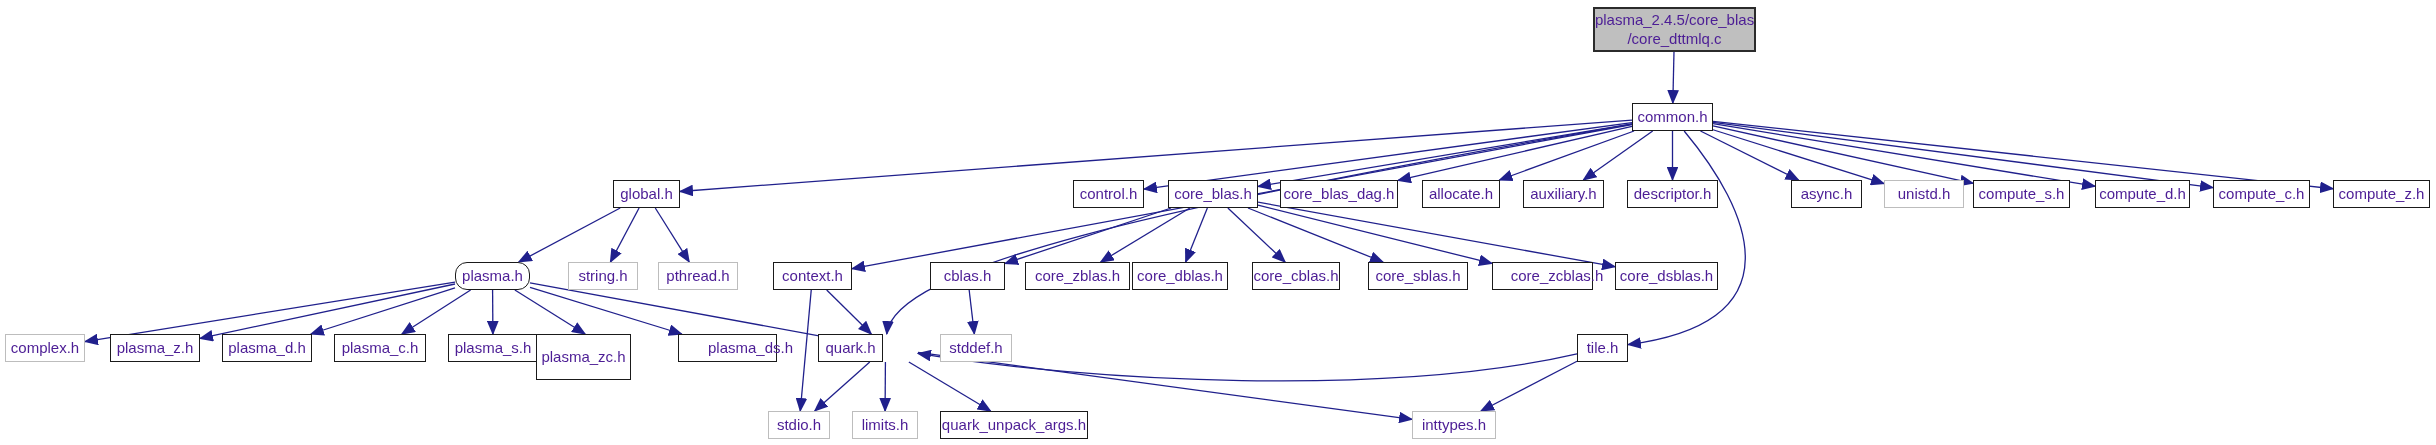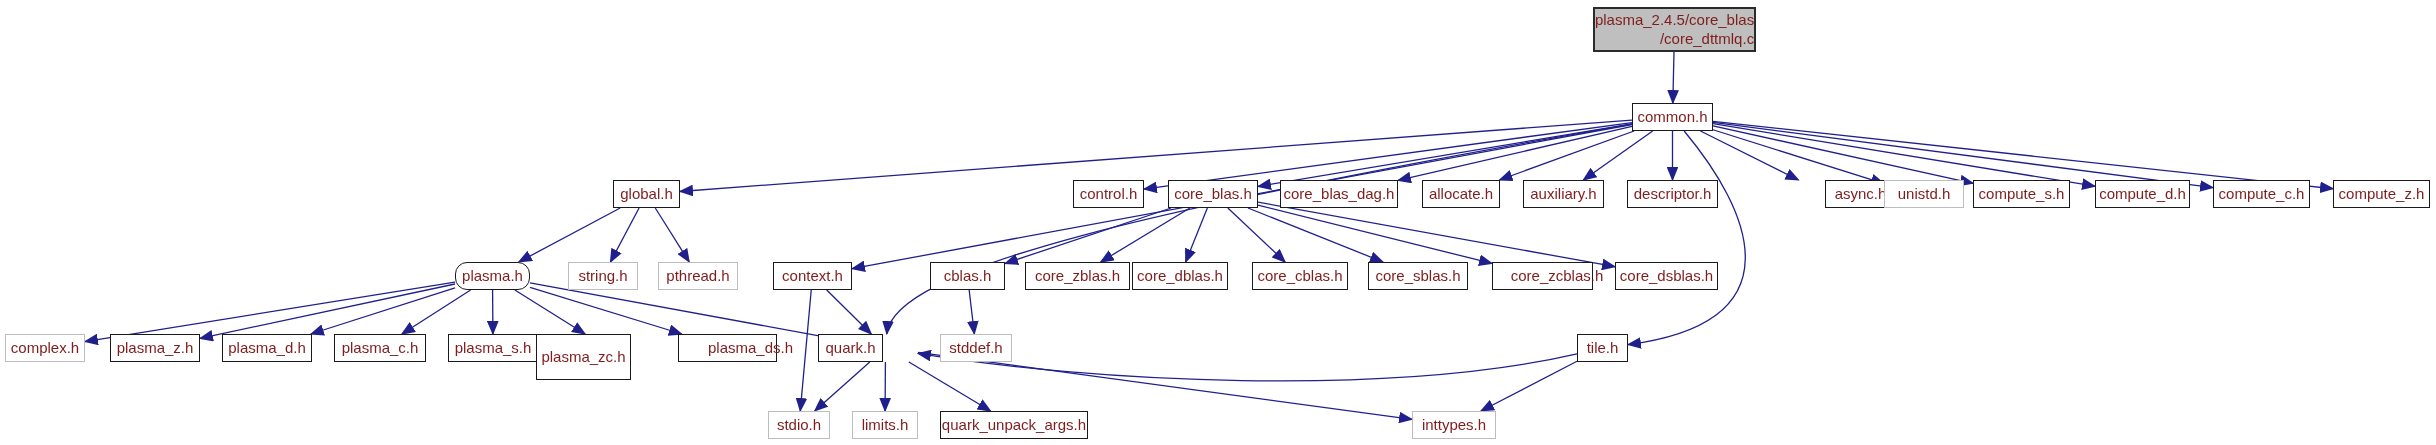--- a/index.html
+++ b/index.html
@@ -15,24 +15,24 @@
     position: absolute;
     left: 0; top: 0;
     width: 2436px; height: 445px;
   }
   .node {
     position: absolute;
     box-sizing: border-box;
     display: flex;
     align-items: center;
     justify-content: center;
-    text-align: right;
+    text-align: center;
     background: #ffffff;
     border: 1px solid #1a1a1a;
-    color: #7f1d1d;
+    color: #4c1d95;
     font-size: 15px;
     line-height: 1.25;
     white-space: pre-line;
     cursor: pointer;
   }
   .node.system {
     border-color: #bdbdbd;
     cursor: default;
   }
   .node.source {
@@ -103,34 +103,34 @@
       <div class="node source" style="left: 1593px; top: 7px; width: 163px; height: 45px;"><span>plasma_2.4.5/core_blas
 /core_dttmlq.c</span></div>
       <div class="node " style="left: 1632px; top: 103px; width: 81px; height: 28px;"><span>common.h</span></div>
       <div class="node " style="left: 613px; top: 180px; width: 67px; height: 28px;"><span>global.h</span></div>
       <div class="node " style="left: 1073px; top: 180px; width: 71px; height: 28px;"><span>control.h</span></div>
       <div class="node " style="left: 1168px; top: 180px; width: 90px; height: 28px;"><span>core_blas.h</span></div>
       <div class="node " style="left: 1280px; top: 180px; width: 118px; height: 28px;"><span>core_blas_dag.h</span></div>
       <div class="node " style="left: 1422px; top: 180px; width: 78px; height: 28px;"><span>allocate.h</span></div>
       <div class="node " style="left: 1523px; top: 180px; width: 81px; height: 28px;"><span>auxiliary.h</span></div>
       <div class="node " style="left: 1627px; top: 180px; width: 91px; height: 28px;"><span>descriptor.h</span></div>
-      <div class="node " style="left: 1791px; top: 180px; width: 71px; height: 28px; margin-left: 34px;"><span>async.h</span></div>
+      <div class="node " style="left: 1791px; top: 180px; width: 71px; height: 28px;"><span>async.h</span></div>
       <div class="node system" style="left: 1884px; top: 180px; width: 80px; height: 28px;"><span>unistd.h</span></div>
       <div class="node " style="left: 1973px; top: 180px; width: 97px; height: 28px;"><span>compute_s.h</span></div>
       <div class="node " style="left: 2095px; top: 180px; width: 95px; height: 28px;"><span>compute_d.h</span></div>
       <div class="node " style="left: 2213px; top: 180px; width: 97px; height: 28px;"><span>compute_c.h</span></div>
       <div class="node " style="left: 2333px; top: 180px; width: 97px; height: 28px;"><span>compute_z.h</span></div>
       <div class="node " style="left: 455px; top: 262px; width: 75px; height: 28px; border-radius: 12px;"><span>plasma.h</span></div>
       <div class="node system" style="left: 568px; top: 262px; width: 70px; height: 28px;"><span>string.h</span></div>
       <div class="node system" style="left: 658px; top: 262px; width: 80px; height: 28px;"><span>pthread.h</span></div>
       <div class="node " style="left: 773px; top: 262px; width: 79px; height: 28px;"><span>context.h</span></div>
       <div class="node " style="left: 930px; top: 262px; width: 75px; height: 28px;"><span>cblas.h</span></div>
       <div class="node " style="left: 1025px; top: 262px; width: 105px; height: 28px;"><span>core_zblas.h</span></div>
       <div class="node " style="left: 1132px; top: 262px; width: 96px; height: 28px;"><span>core_dblas.h</span></div>
-      <div class="node " style="left: 1252px; top: 262px; width: 96px; height: 28px;"><span>core_cblas.h</span></div>
+      <div class="node " style="left: 1252px; top: 262px; width: 88px; height: 28px;"><span>core_cblas.h</span></div>
       <div class="node " style="left: 1368px; top: 262px; width: 100px; height: 28px;"><span>core_sblas.h</span></div>
       <div class="node " style="left: 1492px; top: 262px; width: 101px; height: 28px; padding-left: 29px;"><span>core_zcblas.h</span></div>
       <div class="node " style="left: 1615px; top: 262px; width: 103px; height: 28px;"><span>core_dsblas.h</span></div>
       <div class="node system" style="left: 5px; top: 334px; width: 80px; height: 28px;"><span>complex.h</span></div>
       <div class="node " style="left: 110px; top: 334px; width: 90px; height: 28px;"><span>plasma_z.h</span></div>
       <div class="node " style="left: 222px; top: 334px; width: 90px; height: 28px;"><span>plasma_d.h</span></div>
       <div class="node " style="left: 334px; top: 334px; width: 92px; height: 28px;"><span>plasma_c.h</span></div>
       <div class="node " style="left: 448px; top: 334px; width: 90px; height: 28px;"><span>plasma_s.h</span></div>
       <div class="node " style="left: 536px; top: 334px; width: 95px; height: 46px;"><span>plasma_zc.h</span></div>
       <div class="node " style="left: 678px; top: 334px; width: 99px; height: 28px; padding-left: 46px;"><span>plasma_ds.h</span></div>

